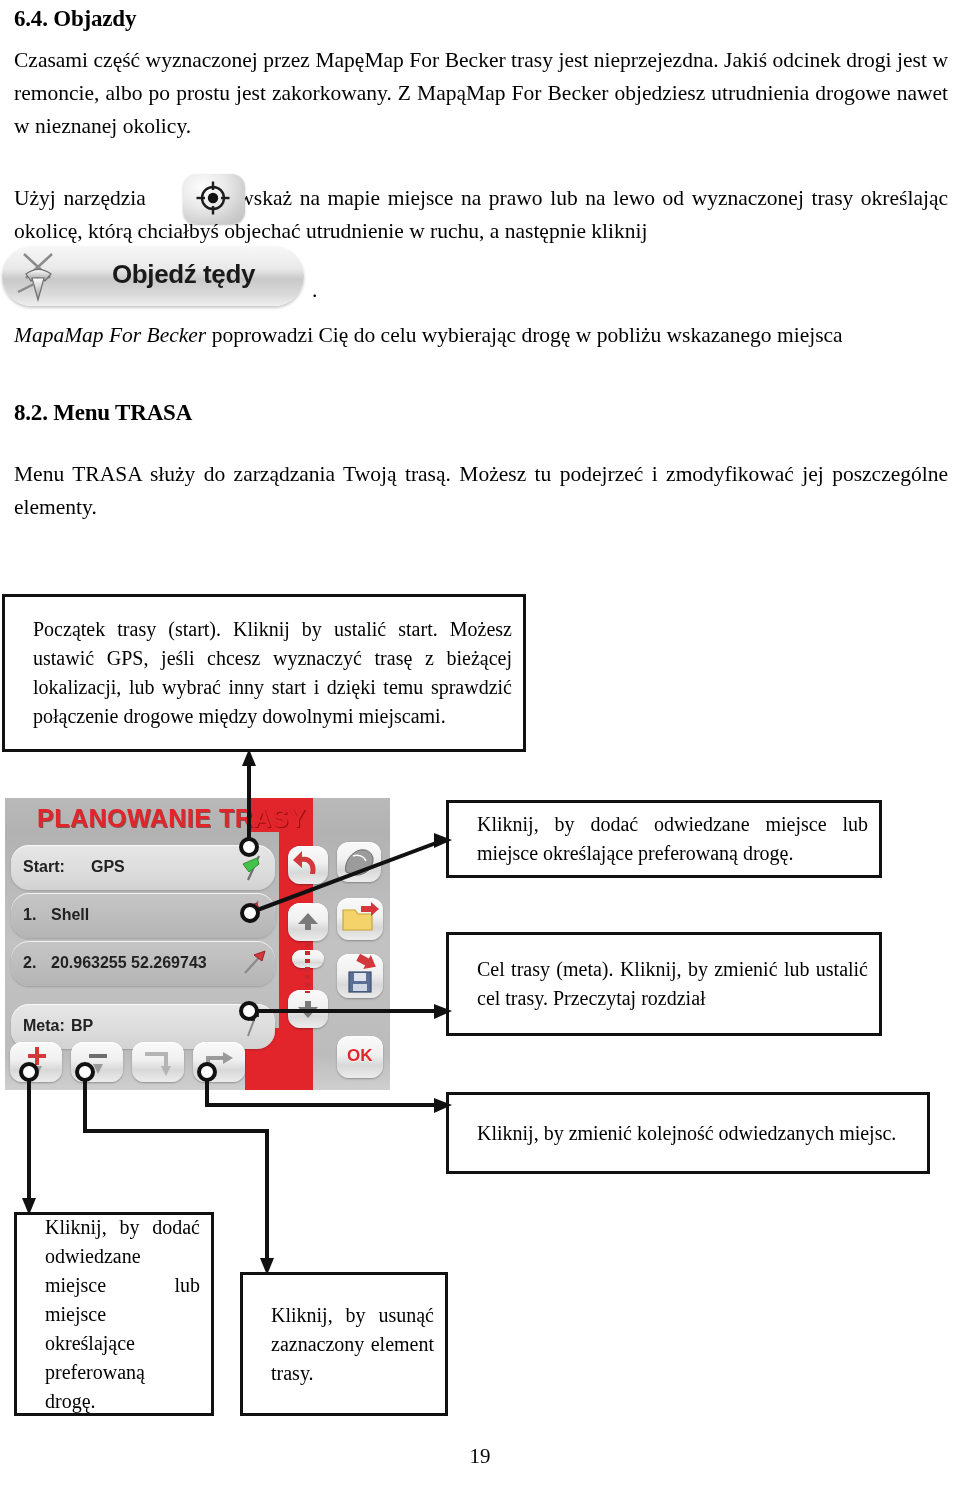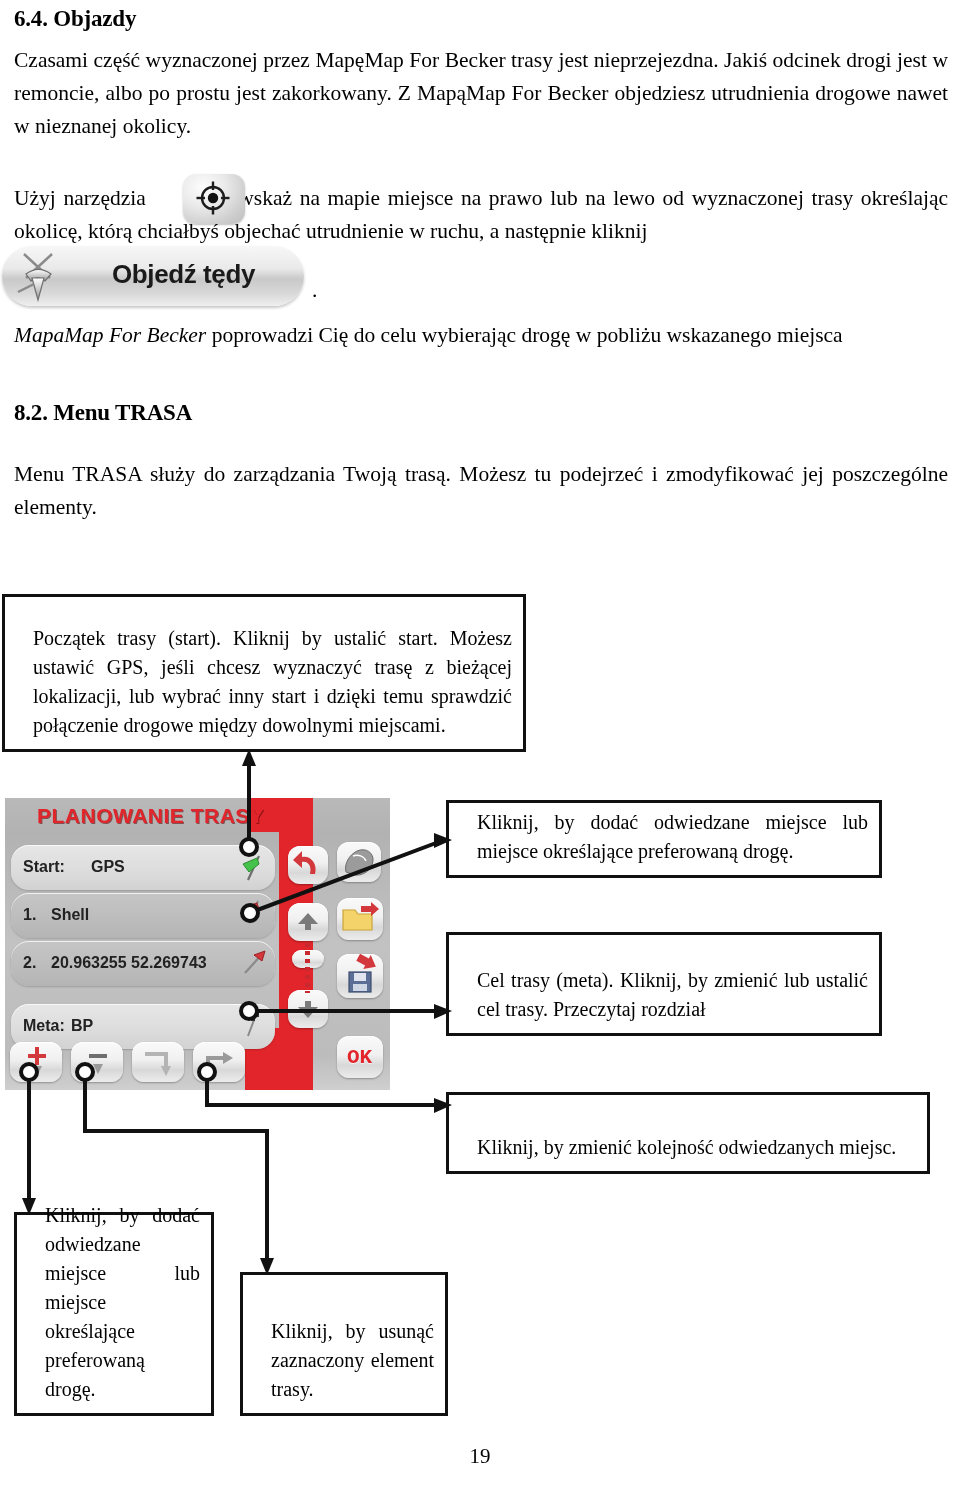--- a/index.html
+++ b/index.html
@@ -105,21 +105,21 @@
     position: absolute;
     border: 3px solid #111111;
     background: #ffffff;
     box-sizing: border-box;
     font-size: 20px;
     line-height: 29px;
     text-align: justify;
     text-justify: inter-word;
     padding: 9px 11px;
   }
-  .callout.center-v { display: flex; align-items: flex-end; padding-left: 28px; }
+  .callout.center-v { display: flex; align-items: center; padding-left: 28px; }
   .callout .ctext { display: block; width: 100%; }
 
   #callout-start  { left: 2px;   top: 594px;  width: 524px; height: 158px; }
   #callout-add1   { left: 446px; top: 800px;  width: 436px; height: 78px;  }
   #callout-meta   { left: 446px; top: 932px;  width: 436px; height: 104px; }
   #callout-order  { left: 446px; top: 1092px; width: 484px; height: 82px;  }
   #callout-add2   { left: 14px;  top: 1212px; width: 200px; height: 204px; }
   #callout-del    { left: 240px; top: 1272px; width: 208px; height: 144px; }
 
   
@@ -132,21 +132,21 @@
   }
   .device .red-bar {
     position: absolute;
     background: #e1252b;
   }
   .dev-title {
     position: absolute;
     left: 32px; top: 6px;
     font-family: "Liberation Sans", "DejaVu Sans", sans-serif;
     font-weight: bold;
-    font-size: 21px;
+    font-size: 25px;
     letter-spacing: 0.5px;
     color: #e1252b;
     text-shadow: 1px 1px 0 rgba(90,0,0,0.55);
   }
   .dev-row {
     position: absolute;
     left: 6px;
     width: 264px;
     height: 45px;
     border-radius: 18px;
@@ -164,23 +164,23 @@
   .dev-row .rtext  { position: absolute; left: 40px; top: 13px; font-weight: bold; }
 
   .dev-btn {
     position: absolute;
     border-radius: 12px;
     background: linear-gradient(to bottom, #fafafa 0%, #f0f0f0 45%, #d8d8d8 70%, #ececec 100%);
     box-shadow: inset 0 1px 0 rgba(255,255,255,0.9), 0 1px 2px rgba(0,0,0,0.3);
   }
   .ok-text {
     position: absolute;
-    font-family: Liberation Mono, monospace;
+    font-family: Liberation Sans, sans-serif;
     font-weight: bold;
-    font-size: 21px;
+    font-size: 17px;
     color: #e1252b;
     text-shadow: 0 1px 0 rgba(255,255,255,0.6);
   }
 
   
   .connectors {
     position: absolute;
     left: 0; top: 0;
     width: 960px; height: 1493px;
     pointer-events: none;

